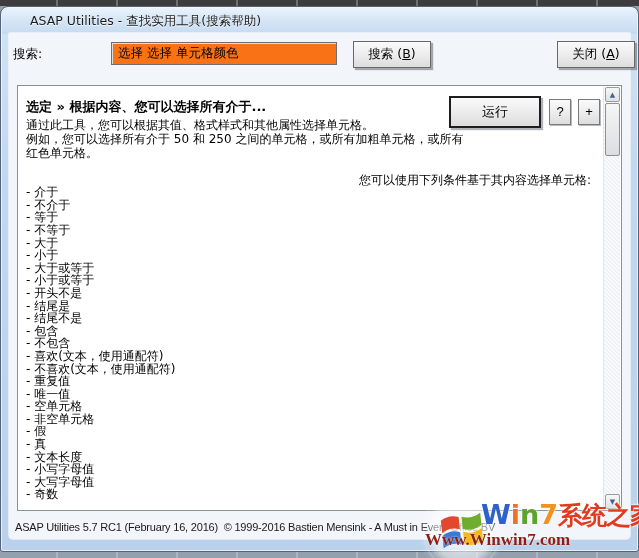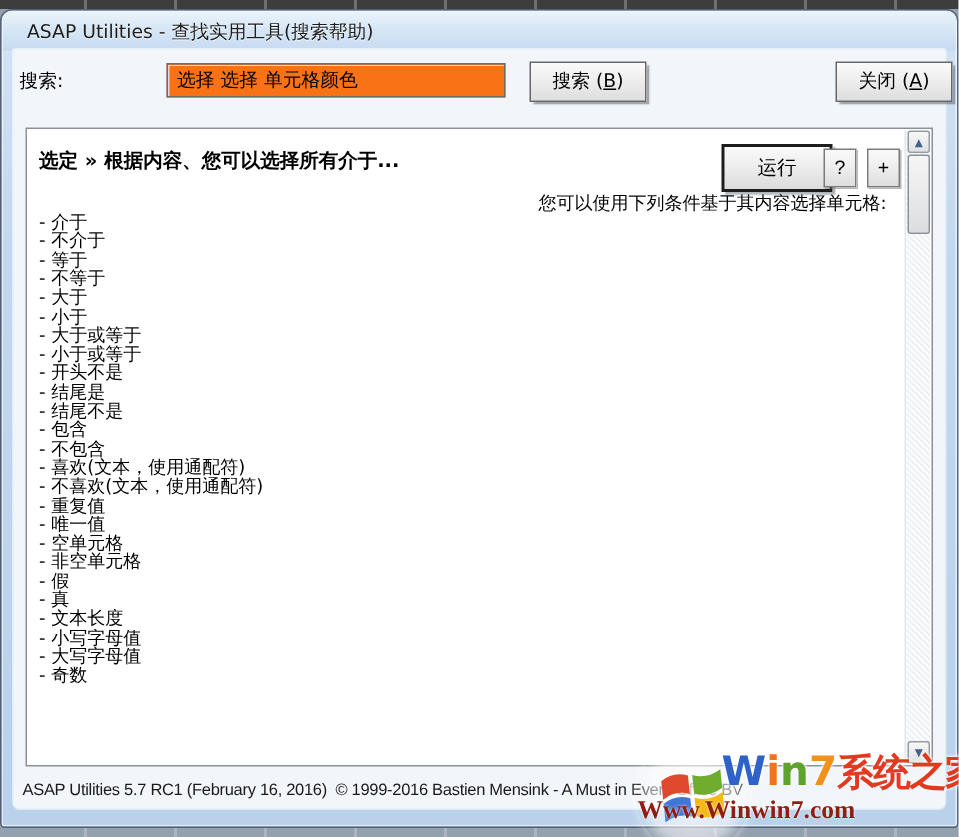--- a/index.html
+++ b/index.html
@@ -28,21 +28,21 @@
     border-radius:8px 8px 3px 3px;
     box-shadow:inset 0 0 0 1px rgba(255,255,255,.65);
   }
   .titlebar {
     position:absolute; left:1px; top:1px; right:1px; height:26px;
     background:linear-gradient(180deg,#eaf3fc 0%,#d6e6f6 45%,#c6daf0 100%);
     border-radius:7px 7px 0 0;
     display:flex; align-items:center;
   }
   .titlebar-text {
-    padding-left:16px; font-size:12.5px; color:#1c1c1c;
+    padding-left:28px; font-size:12.5px; color:#1c1c1c;
     text-shadow:0 1px 0 rgba(255,255,255,.8);
     white-space:nowrap;
   }
   .client {
     position:absolute; left:8px; top:26px; right:8px; bottom:12px;
     background:#f2f5fa;
     border-radius:1px 1px 4px 4px;
     box-shadow:0 0 0 1px rgba(255,255,255,.55);
   }
 
@@ -78,21 +78,21 @@
   }
   .result-heading {
     margin-top:12px; font-size:13px; font-weight:bold; color:#000; white-space:nowrap;
   }
   .desc { margin-top:2px; }
   .desc div { font-size:12px; line-height:14.2px; color:#000; white-space:pre; }
   .list-intro { margin-top:13px; font-size:12px; line-height:12.6px; color:#000; white-space:pre;text-align:right; }
   .cond-list .li { font-size:12px; line-height:12.6px; color:#000; white-space:pre; }
 
   .run-btn {
-    position:absolute; top:10px; right:66px; width:74px; height:32px;
+    position:absolute; top:10px; right:80px; width:92px; height:32px;
     background:linear-gradient(180deg,#fafafa 0%,#ececec 50%,#dcdcdc 100%);
     border:2px solid #1d1d1d; box-shadow:2px 2px 1px rgba(96,102,110,.5);
     font-size:13px; text-align:center; line-height:28px; cursor:pointer;
   }
   .mini-btn {
     position:absolute; top:13px; width:22px; height:26px;
     background:linear-gradient(180deg,#fafafa 0%,#ececec 55%,#dddddd 100%);
     border:1px solid #7a7a7a; box-shadow:1px 1px 0 rgba(110,115,122,.5);
     font-size:13px; text-align:center; line-height:24px; cursor:pointer;
   }
@@ -160,20 +160,25 @@
 
   <div class="client">
     <div class="search-label">搜索:</div>
     <input class="search-input" type="text" value="选择 选择 单元格颜色" style="">
     <button class="btn search-btn"><span>搜索 (</span><u>B</u><span>)</span></button>
     <button class="btn close-btn"><span>关闭 (</span><u>A</u><span>)</span></button>
 
     <div class="panel">
       <div class="panel-textcol">
         <div class="result-heading">选定 » 根据内容、您可以选择所有介于...</div>
+        <div class="desc">
+          <div>通过此工具，您可以根据其值、格式样式和其他属性选择单元格。</div>
+          <div>例如，您可以选择所有介于 50 和 250 之间的单元格，或所有加粗单元格，或所有</div>
+          <div>红色单元格。</div>
+        </div>
         <div class="list-intro">您可以使用下列条件基于其内容选择单元格:</div>
         <div class="cond-list" id="cond-list">
             <div class="li">- 介于</div>
             <div class="li">- 不介于</div>
             <div class="li">- 等于</div>
             <div class="li">- 不等于</div>
             <div class="li">- 大于</div>
             <div class="li">- 小于</div>
             <div class="li">- 大于或等于</div>
             <div class="li">- 小于或等于</div>

